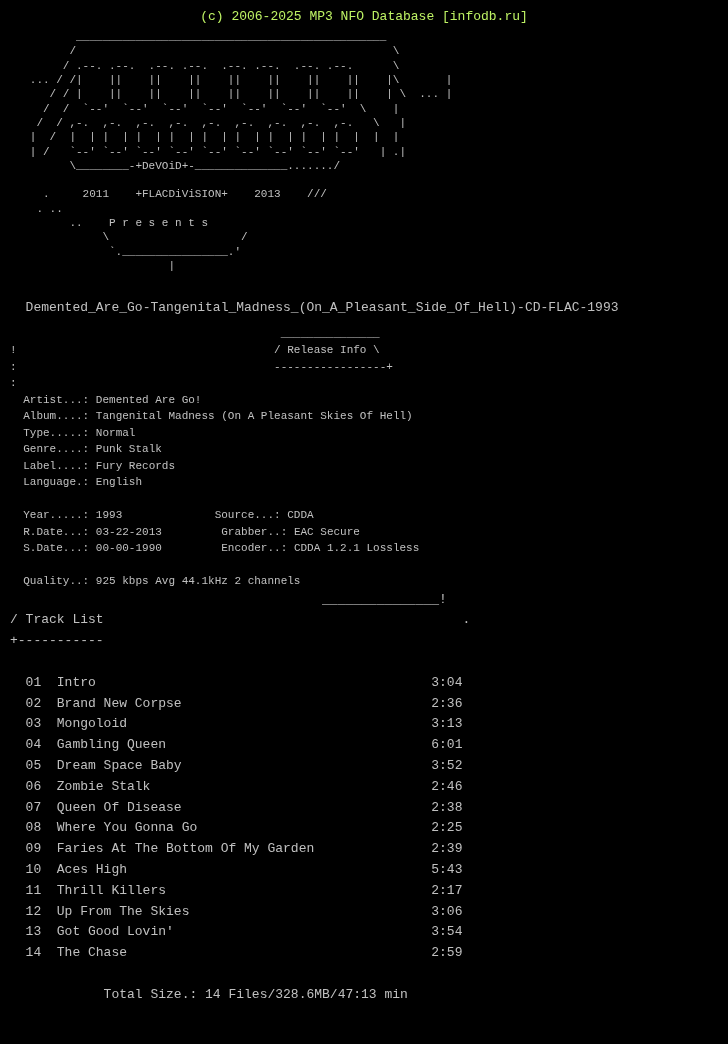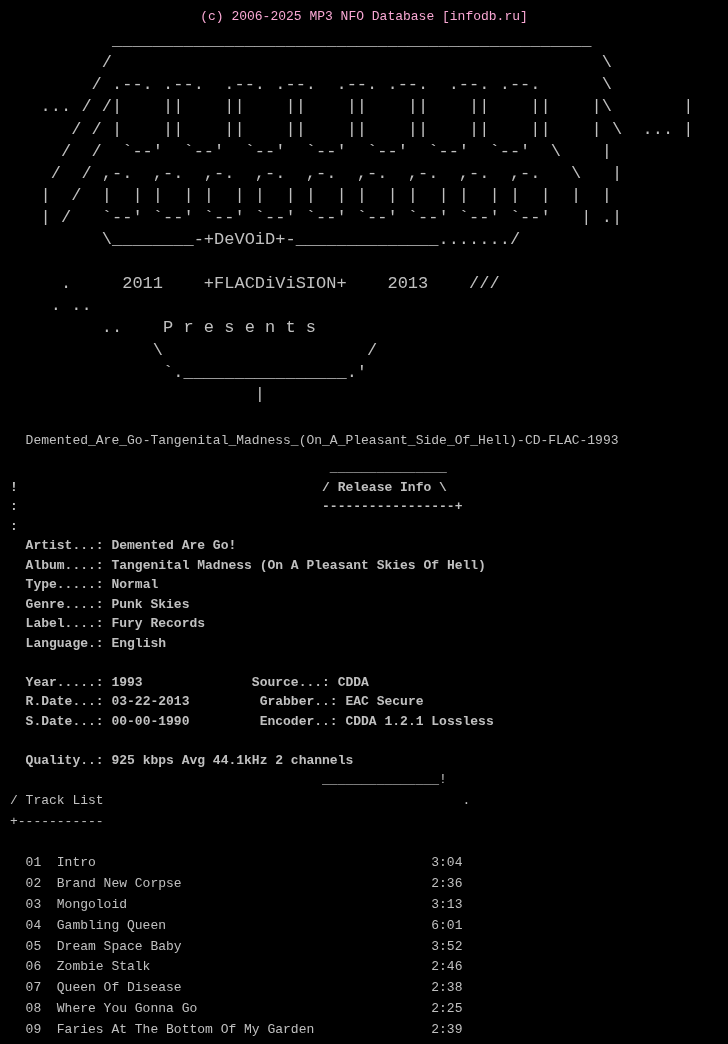--- a/index.html
+++ b/index.html
@@ -11,40 +11,39 @@
       background-color: #000000;
       color: #c0c0c0;
       font-family: 'Courier New', Courier, monospace;
       font-size: 13px;
       line-height: 1.4;
       padding: 8px 10px;
       width: 728px;
       min-height: 1044px;
     }
     .header-title {
-      color: #f9a8d4;
+      color: #bef264;
       text-align: center;
       margin-bottom: 4px;
     }
     .ascii-art {
       white-space: pre;
-      font-size: 17px;
+      font-size: 11px;
       line-height: 1.3;
       color: #c0c0c0;
     }
     .release-filename {
       white-space: pre;
       margin: 8px 0;
       font-size: 13px;
     }
     .section-block {
       white-space: pre;
-      font-size: 13px;
+      font-size: 11px;
       line-height: 1.5;
-      font-weight: bold;
     }
     .tracklist-block {
       white-space: pre;
       font-size: 13px;
       line-height: 1.6;
     }
   </style>
 </head>
 <body>
 
@@ -74,21 +73,21 @@
   <span>Demented_Are_Go-Tangenital_Madness_(On_A_Pleasant_Side_Of_Hell)-CD-FLAC-1993</span>
 </div>
 
 <div class="section-block">                                         _______________
 !                                       / Release Info \
 :                                       -----------------+
 :
   Artist...: <span>Demented Are Go!</span>
   Album....: <span>Tangenital Madness (On A Pleasant Skies Of Hell)</span>
   Type.....: <span>Normal</span>
-  Genre....: <span>Punk Skies</span>
+  Genre....: <span>Punk Stalk</span>
   Label....: <span>Fury Records</span>
   Language.: <span>English</span>
 
   Year.....: <span>1993</span>              Source...: <span>CDDA</span>
   R.Date...: <span>03-22-2013</span>         Grabber..: <span>EAC Secure</span>
   S.Date...: <span>00-00-1990</span>         Encoder..: <span>CDDA 1.2.1 Lossless</span>
 
   Quality..: <span>925 kbps Avg 44.1kHz 2 channels</span>
 </div>
 

